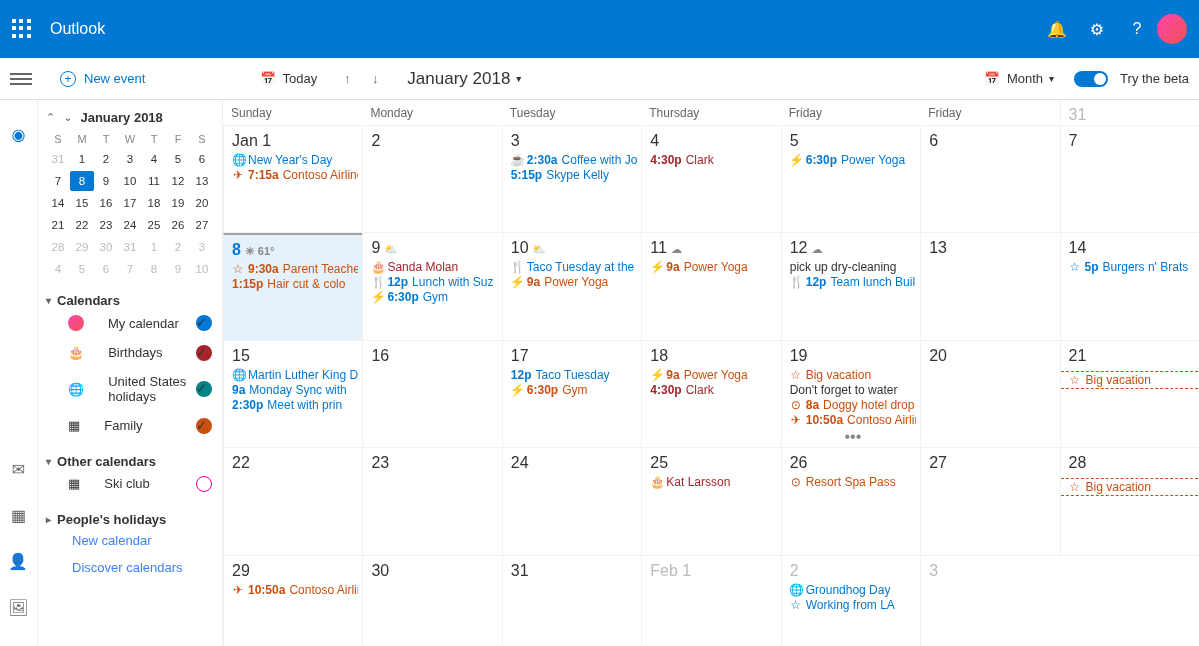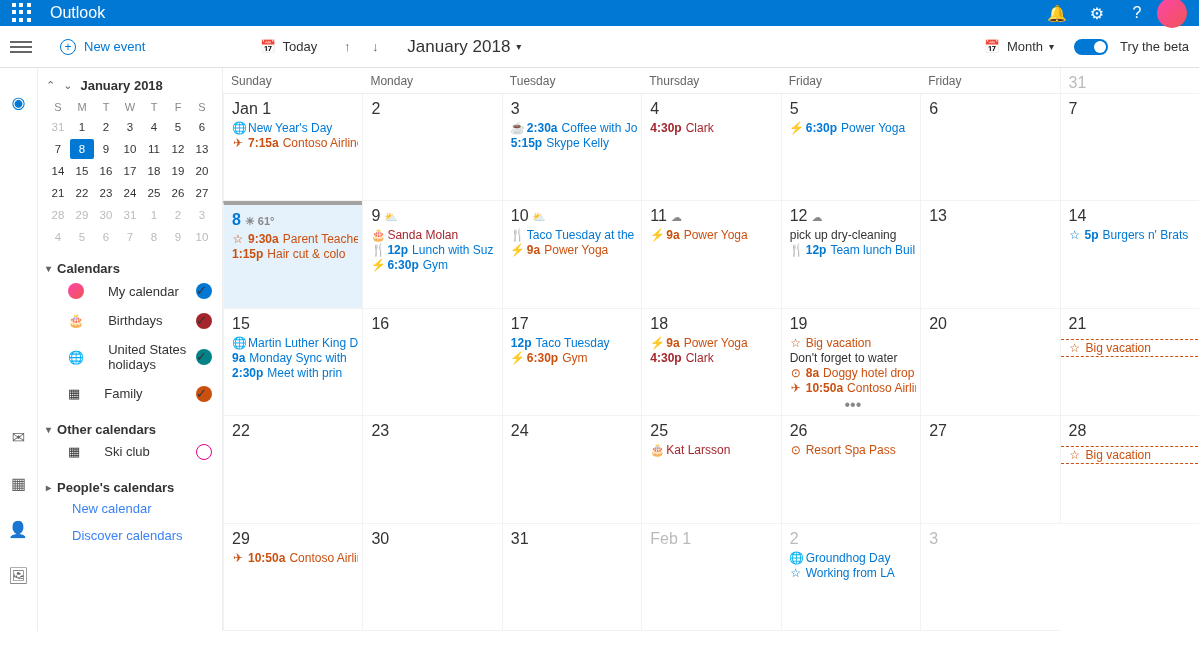--- a/index.html
+++ b/index.html
@@ -1,17 +1,17 @@
 <!DOCTYPE html>
 <html><head>
 <meta charset="utf-8">
 <style>
 *{box-sizing:border-box;margin:0;padding:0;font-family:"Segoe UI",Arial,sans-serif}
 body{width:1199px;height:646px;overflow:hidden;background:#fff;color:#333}
-.header{height:26px;background:#0078d4;color:#fff;display:flex;align-items:center;padding:0 12px}
+.header{height:58px;background:#0078d4;color:#fff;display:flex;align-items:center;padding:0 12px}
 .waffle{width:20px;height:20px;display:grid;grid-template-columns:repeat(3,1fr);gap:2px;cursor:pointer}
 .waffle span{background:#fff;width:4px;height:4px}
 .brand{margin-left:18px;font-size:16px;font-weight:400}
 .hspacer{flex:1}
 .hicon{width:40px;height:40px;display:flex;align-items:center;justify-content:center;cursor:pointer}
 .avatar{width:30px;height:30px;border-radius:50%;background:linear-gradient(135deg,#f4a,#e55)}
 .toolbar{height:42px;border-bottom:1px solid #e0e0e0;display:flex;align-items:center;padding:0 10px;color:#333;font-size:13px}
 .hamb{width:22px;display:flex;flex-direction:column;gap:3px;cursor:pointer}
 .hamb span{height:2px;background:#666}
 .newbtn{margin-left:28px;display:flex;align-items:center;gap:8px;color:#0078d4;cursor:pointer}
@@ -40,21 +40,21 @@
 .cal-item .chk{position:absolute;right:2px;width:16px;height:16px;border-radius:50%}
 .chkblue{background:#0078d4}.chkred{background:#a4262c}.chkteal{background:#038387}.chkorange{background:#ca5010}.chkempty{border:1.5px solid #e3008c}
 .caret{font-size:10px;color:#666}
 .subitem{padding:6px 2px 6px 26px;font-size:13px;color:#3b82f6;cursor:pointer}
 .grid{flex:1;display:grid;grid-template-columns:repeat(7,1fr);grid-template-rows:26px repeat(5,1fr)}
 .ghead{border-bottom:1px solid #eee;padding:6px 8px;font-size:12px;color:#666}
 .cell{border-left:1px solid #f2f2f2;border-bottom:1px solid #f2f2f2;padding:6px 4px 2px 8px;position:relative;overflow:hidden}
 .daynum{font-size:16px;color:#333;margin-bottom:3px}
 .daynum.dim{color:#bbb}
 .daynum.sel{color:#0078d4;font-weight:600}
-.cell.selday{background:#e5f1fb;border-top:4px solid #a3a3a3}
+.cell.selday{background:#e5f1fb;border-top:2px solid #a3a3a3}
 .wx{font-size:11px;color:#888;margin-left:4px}
 .ev{font-size:12px;display:flex;align-items:center;gap:4px;margin:1px 0;white-space:nowrap;overflow:hidden;cursor:pointer}
 .et{font-weight:600}
 .ev.blue{color:#0078d4}.ev.orange{color:#ca5010}.ev.red{color:#a4262c}.ev.plain{color:#333}
 .sico{width:12px;text-align:center;flex-shrink:0}
 .banner{position:absolute;left:0;font-size:12px;display:flex;align-items:center;gap:5px;padding:1px 8px}
 .banner.orange{color:#ca5010;border-top:1px dashed #ca5010;border-bottom:1px dashed #ca5010}
 .chev{font-size:10px}
 </style>
 </head>
@@ -211,21 +211,21 @@
         <span>Other calendars</span>
       </div>
     <div class="cal-item">
         <span>▦</span>
         <span>Ski club</span>
         <span class="chk chkempty"></span>
       </div>
 
     <div class="sect">
         <span class="caret">▸</span>
-        <span>People's calendars</span>
+        <span>People's holidays</span>
       </div>
     <div class="subitem">New calendar</div>
     <div class="subitem">Discover calendars</div>
   </div>
 
   <div class="grid" id="grid">
       <div class="ghead">Sunday</div>
       <div class="ghead">Monday</div>
       <div class="ghead">Tuesday</div>
       <div class="ghead">Thursday</div>

